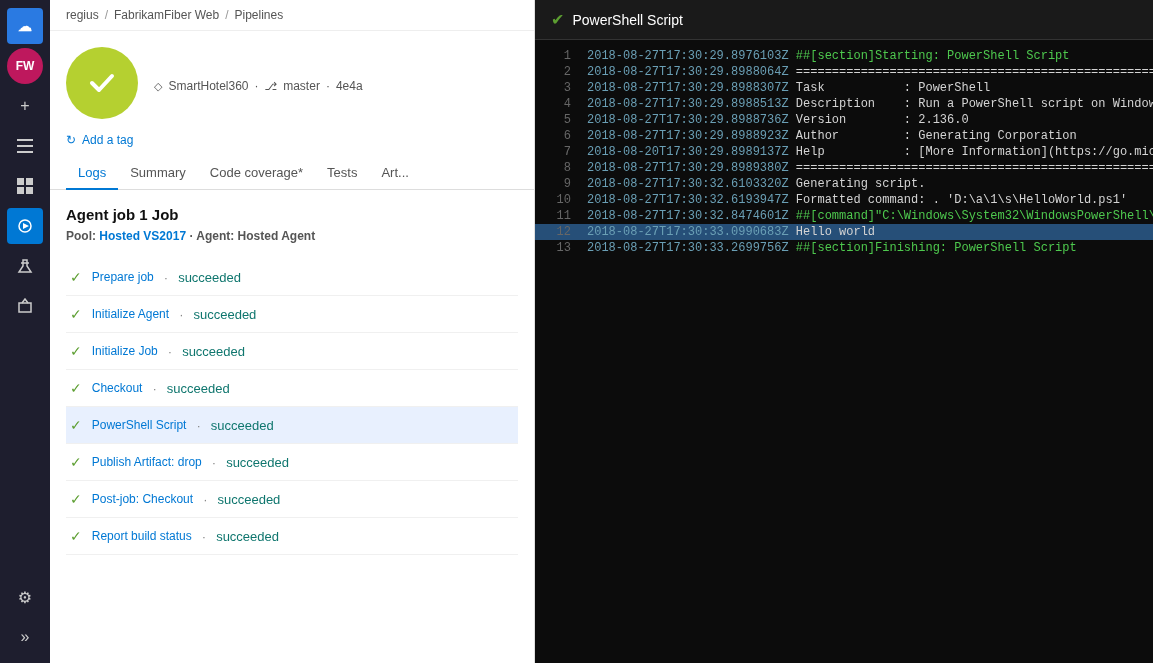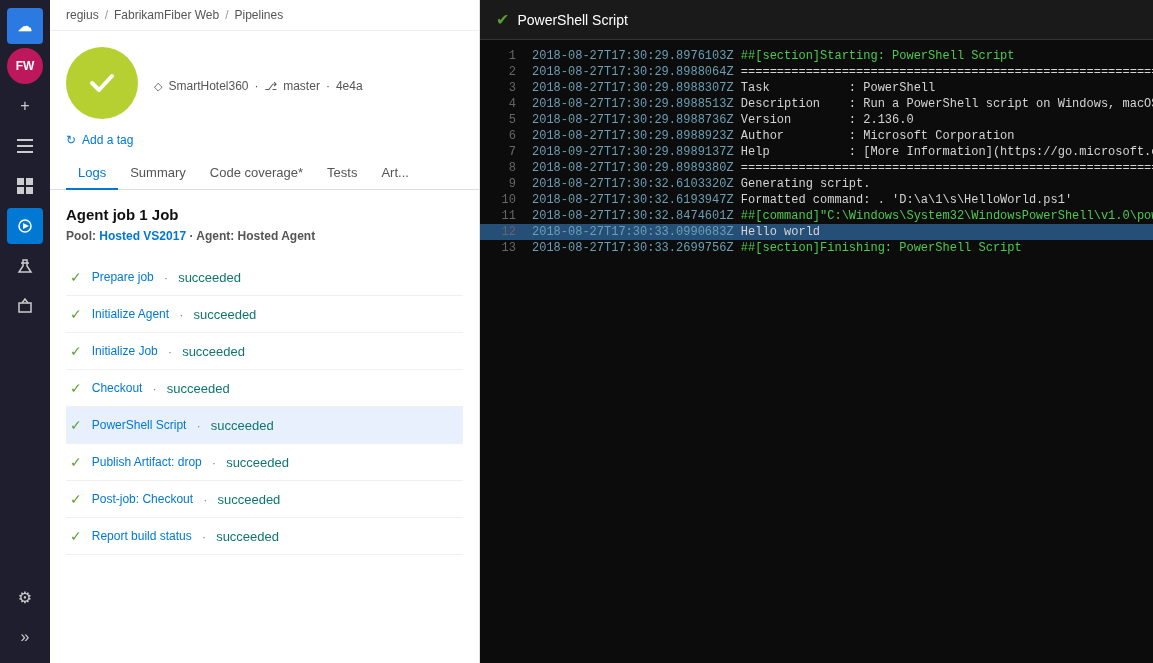--- a/index.html
+++ b/index.html
@@ -28,21 +28,21 @@
       color: #ccc;
       font-size: 16px;
       cursor: pointer;
     }
     .sidebar-icon.active { background: #0078d4; color: #fff; }
     .sidebar-icon.logo { background: #2a7ae2; color: #fff; font-weight: bold; font-size: 14px; border-radius: 4px; }
     .sidebar-icon.fw { background: #be185d; color: #fff; font-size: 12px; font-weight: bold; border-radius: 50%; }
 
     
     .main-left {
-      width: 430px;
+      width: 485px;
       flex-shrink: 0;
       display: flex;
       flex-direction: column;
       border-right: 1px solid #e0e0e0;
       overflow: hidden;
     }
 
     
     .breadcrumb {
       display: flex;
@@ -359,25 +359,25 @@
       <span class="log-white"> Description    : Run a PowerShell script on Windows, macOS, or Linux.</span>
     </div>
     <div class="log-line">
       <span class="log-num">5</span>
       <span class="log-time">2018-08-27T17:30:29.8988736Z</span>
       <span class="log-white"> Version        : 2.136.0</span>
     </div>
     <div class="log-line">
       <span class="log-num">6</span>
       <span class="log-time">2018-08-27T17:30:29.8988923Z</span>
-      <span class="log-white"> Author         : Microsoft Corporation</span>
+      <span class="log-white"> Author         : Generating Corporation</span>
     </div>
     <div class="log-line">
       <span class="log-num">7</span>
-      <span class="log-time">2018-09-27T17:30:29.8989137Z</span>
+      <span class="log-time">2018-08-20T17:30:29.8989137Z</span>
       <span class="log-white"> Help           : [More Information](https://go.microsoft.com/fwlink/?LinkI</span>
     </div>
     <div class="log-line">
       <span class="log-num">8</span>
       <span class="log-time">2018-08-27T17:30:29.8989380Z</span>
       <span class="log-white"> ==============================================================================</span>
     </div>
     <div class="log-line">
       <span class="log-num">9</span>
       <span class="log-time">2018-08-27T17:30:32.6103320Z</span>

